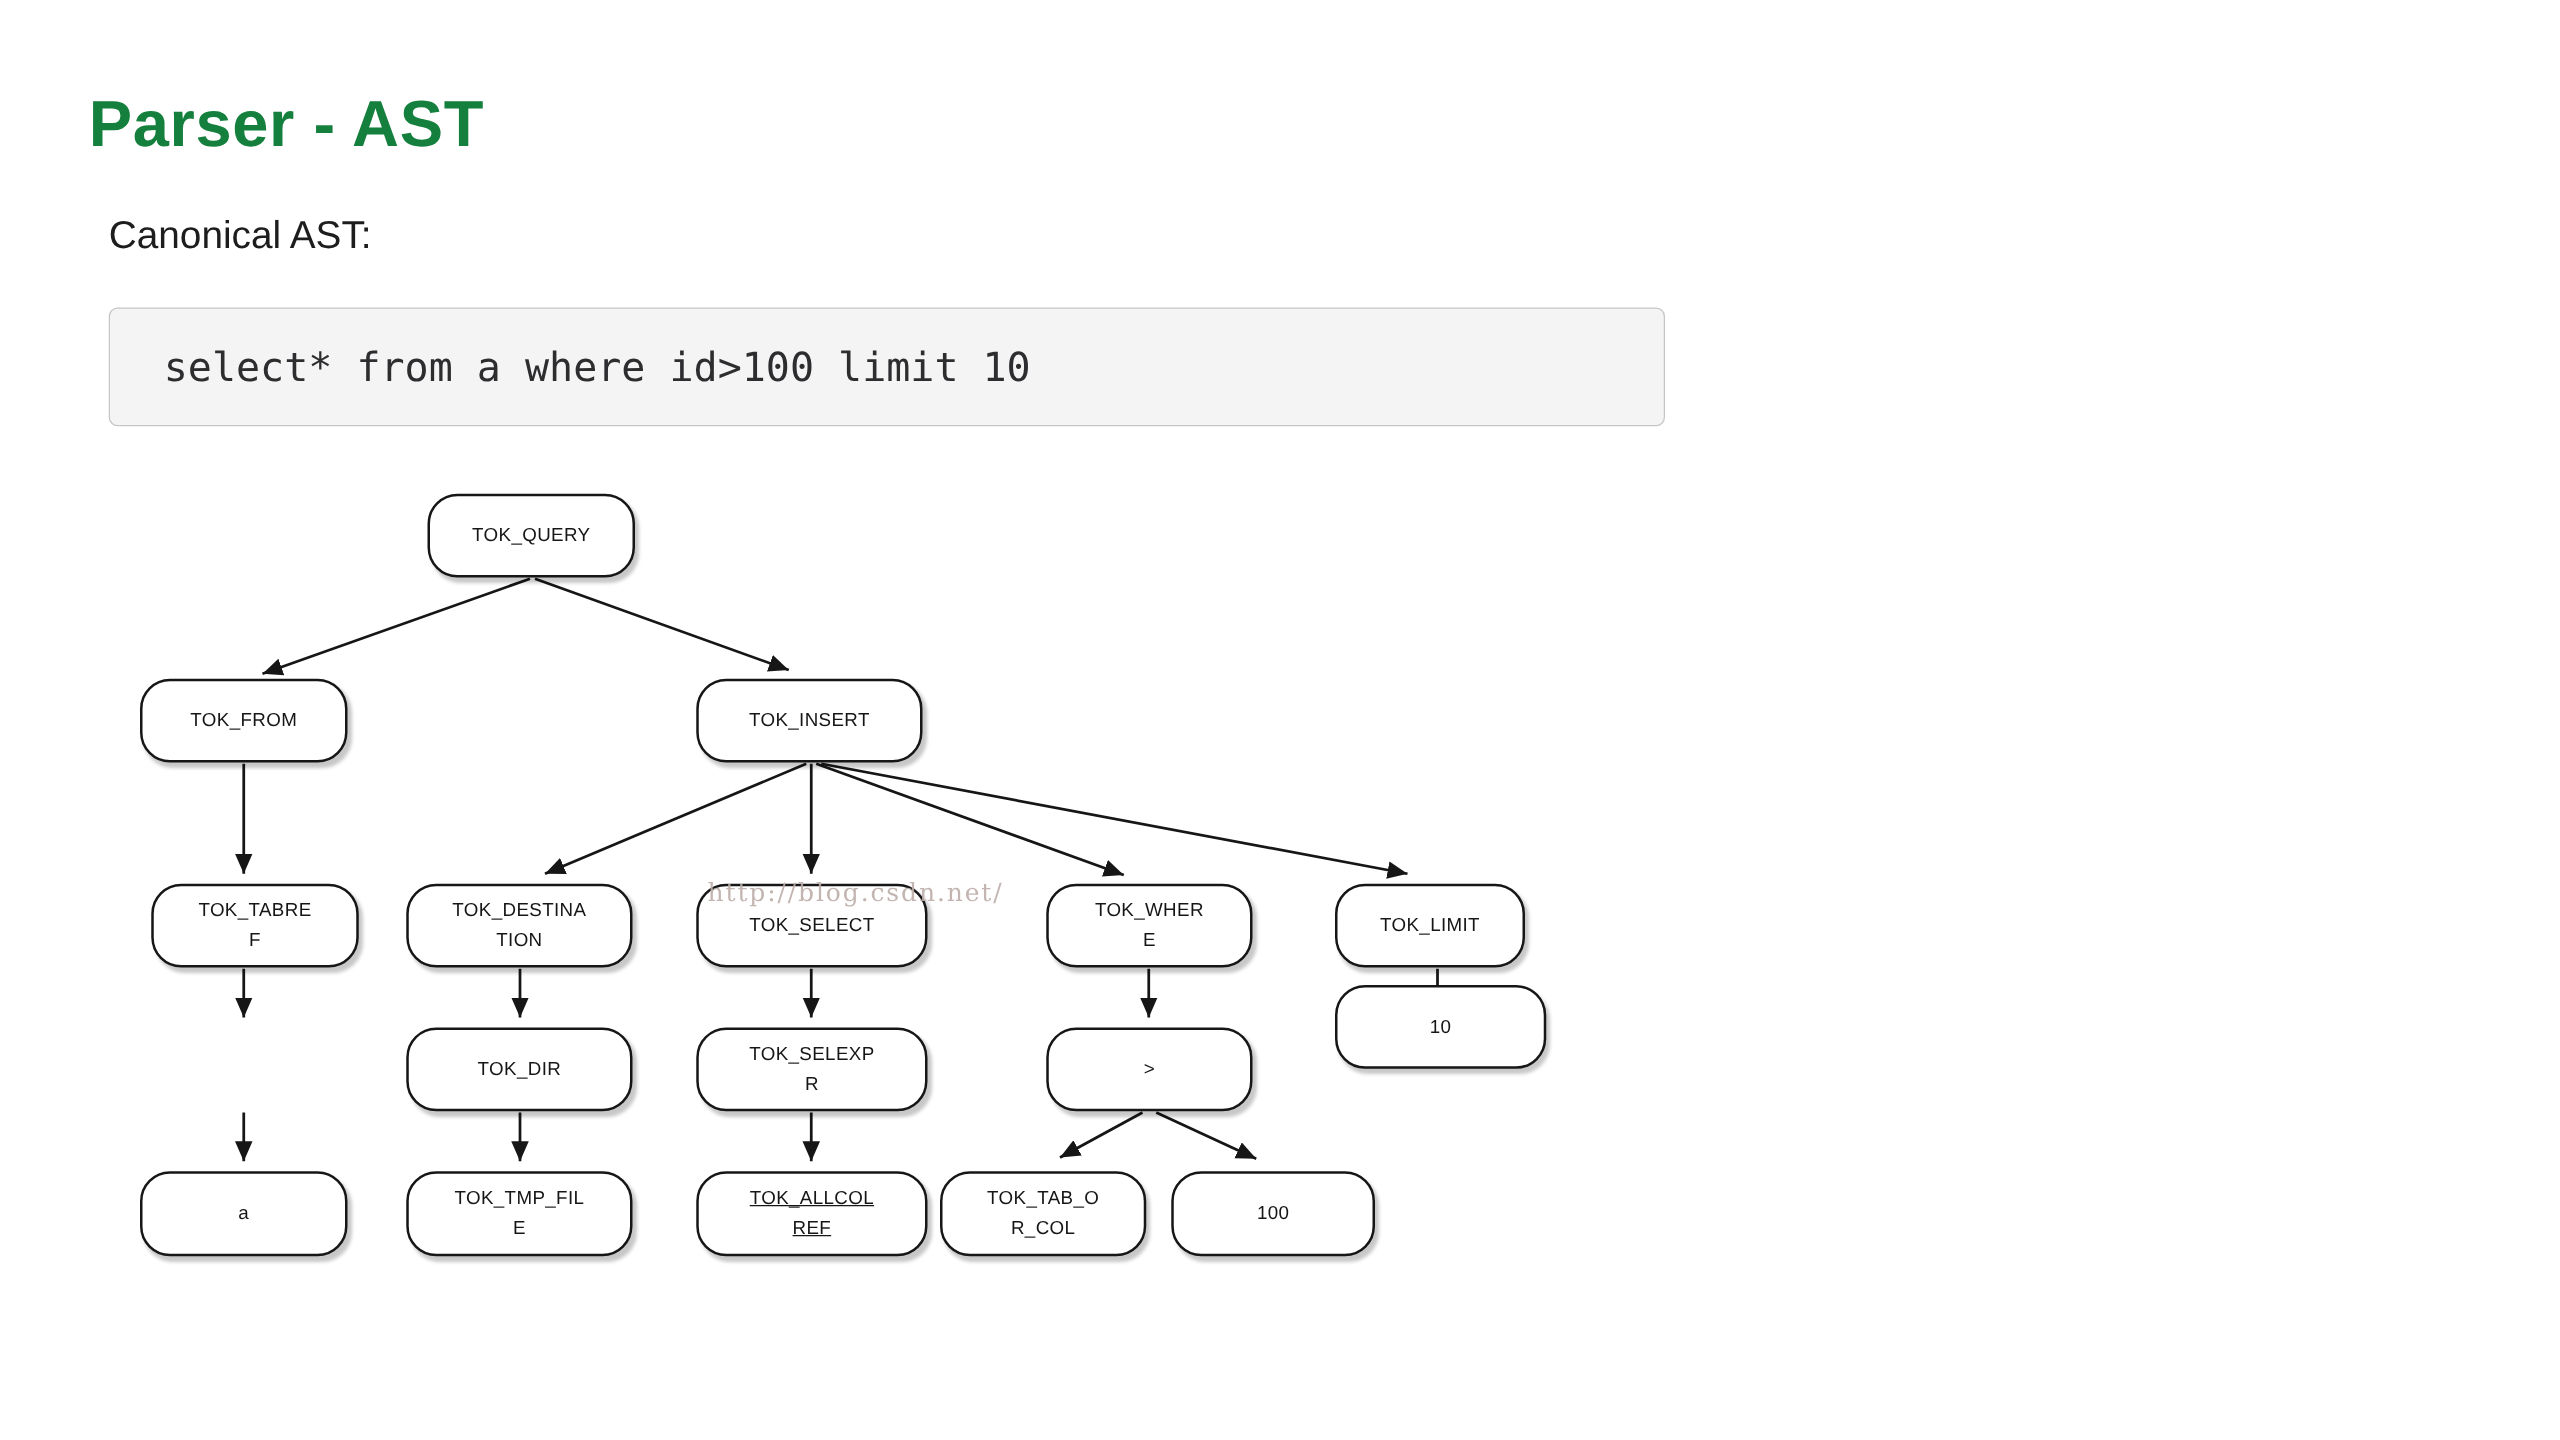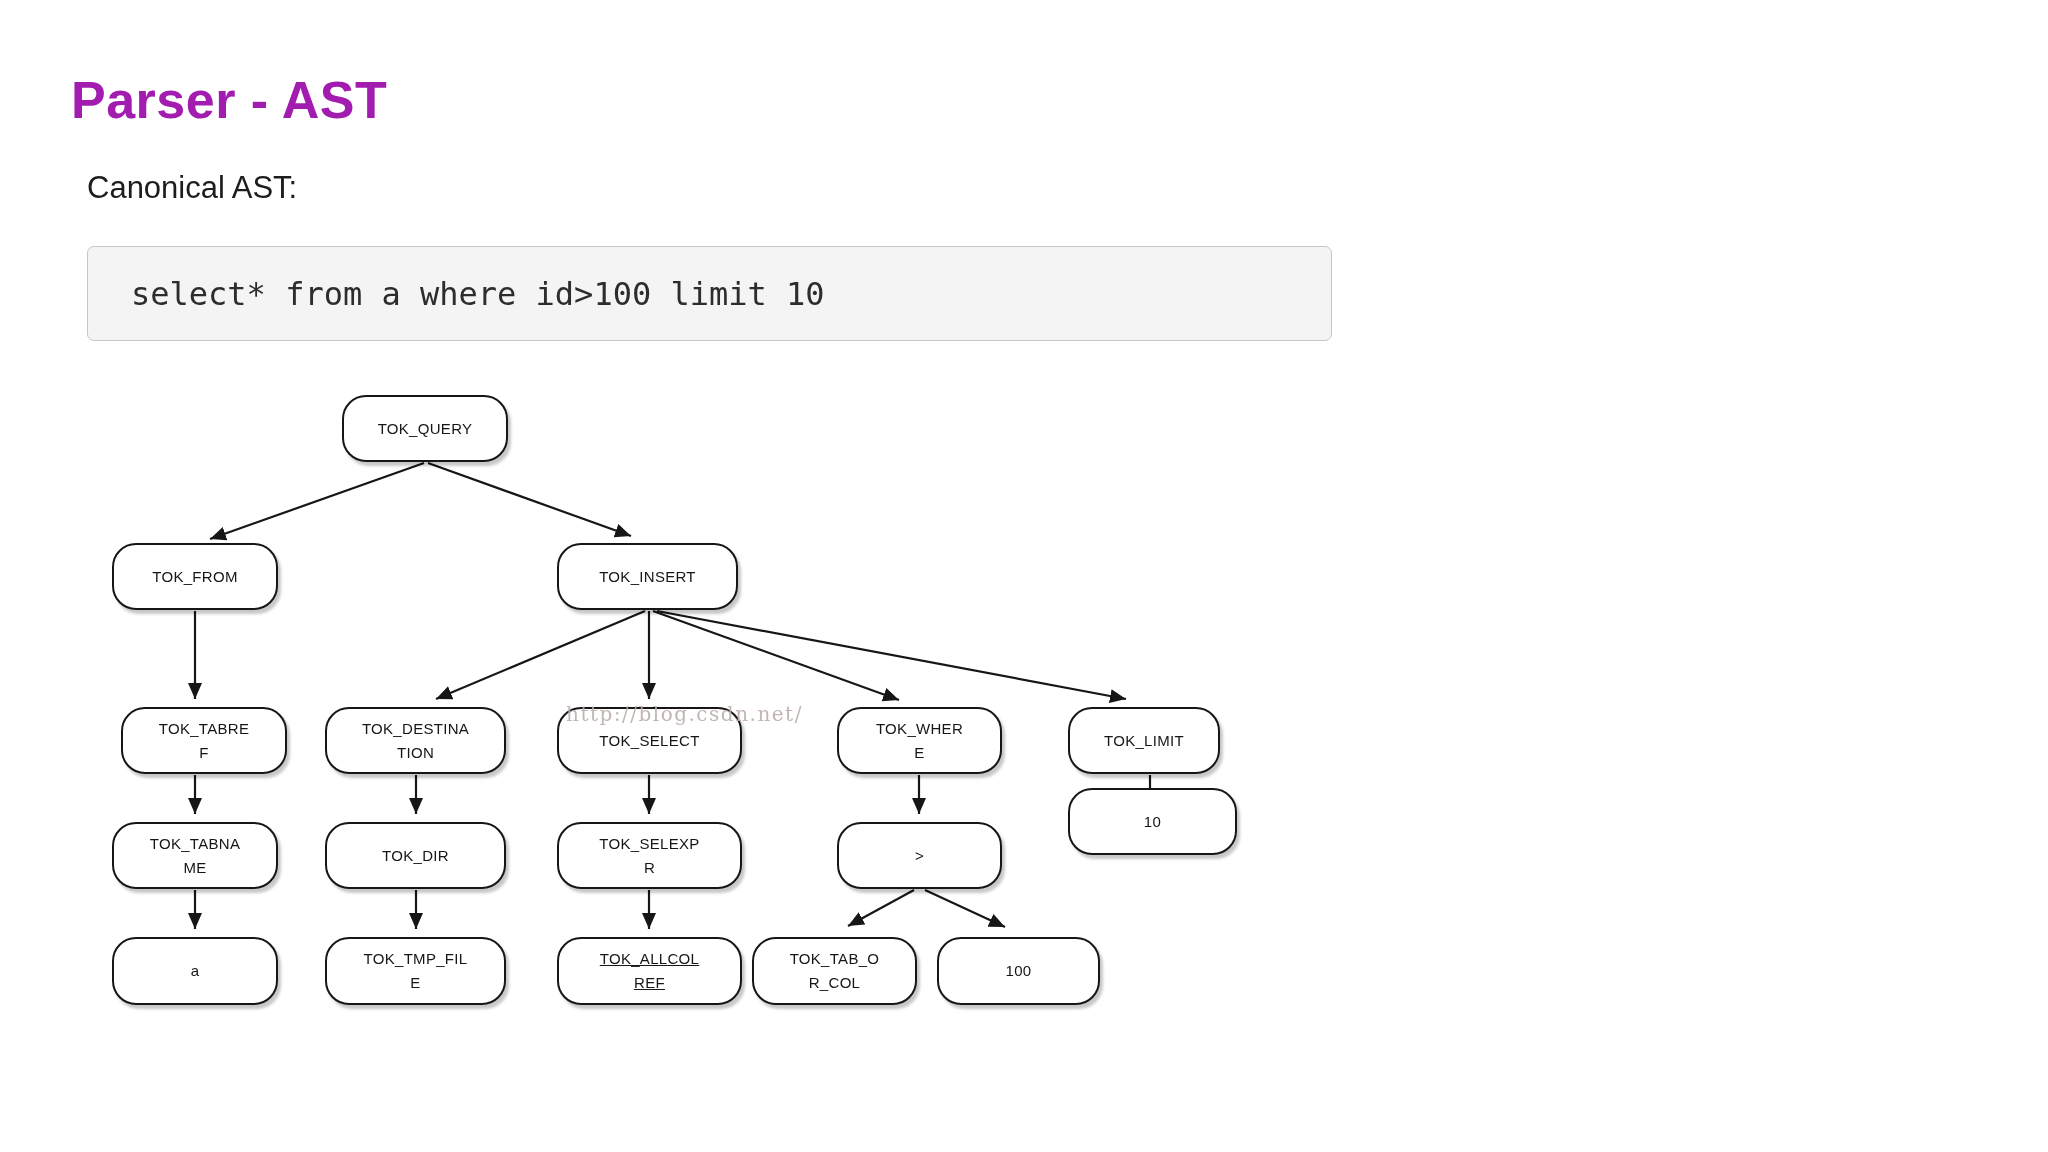--- a/index.html
+++ b/index.html
@@ -2,21 +2,21 @@
 <html><head>
 <meta charset="utf-8">
 <style>
   html,body { margin:0; padding:0; background:#ffffff; }
   .stage {
     position:relative; width:2048px; height:1152px; background:#ffffff;
     overflow:hidden; font-family:"Liberation Sans", sans-serif;
   }
   .page-title {
     position:absolute; left:71px; top:70px; margin:0;
-    font-size:52px; font-weight:700; color:#a21caf; letter-spacing:0.5px;
+    font-size:52px; font-weight:700; color:#15803d; letter-spacing:0.5px;
   }
   .subtitle {
     position:absolute; left:87px; top:170px;
     font-size:31px; color:#1d1d1d;
   }
   .codeblock {
     position:absolute; left:87px; top:246px; width:1245px; height:95px;
     box-sizing:border-box; background:#f4f4f4;
     border:1.5px solid #c6c6c6; border-radius:7px;
     display:flex; align-items:center; padding-left:43px;
@@ -103,24 +103,20 @@
     <div class="node" style="left:557px;  top:707px; width:185px; height:67px;">
       <span>TOK_SELECT</span>
     </div>
     <div class="node" style="left:837px;  top:707px; width:165px; height:67px;">
       <span>TOK_WHER
 E</span>
     </div>
     <div class="node" style="left:1068px; top:707px; width:152px; height:67px;">
       <span>TOK_LIMIT</span>
     </div>
-    <div class="node" style="left:112px;  top:822px; width:166px; height:67px;">
-      <span>TOK_TABNA
-ME</span>
-    </div>
     <div class="node" style="left:325px;  top:822px; width:181px; height:67px;">
       <span>TOK_DIR</span>
     </div>
     <div class="node" style="left:557px;  top:822px; width:185px; height:67px;">
       <span>TOK_SELEXP
 R</span>
     </div>
     <div class="node" style="left:837px;  top:822px; width:165px; height:67px;">
       <span>&gt;</span>
     </div>

